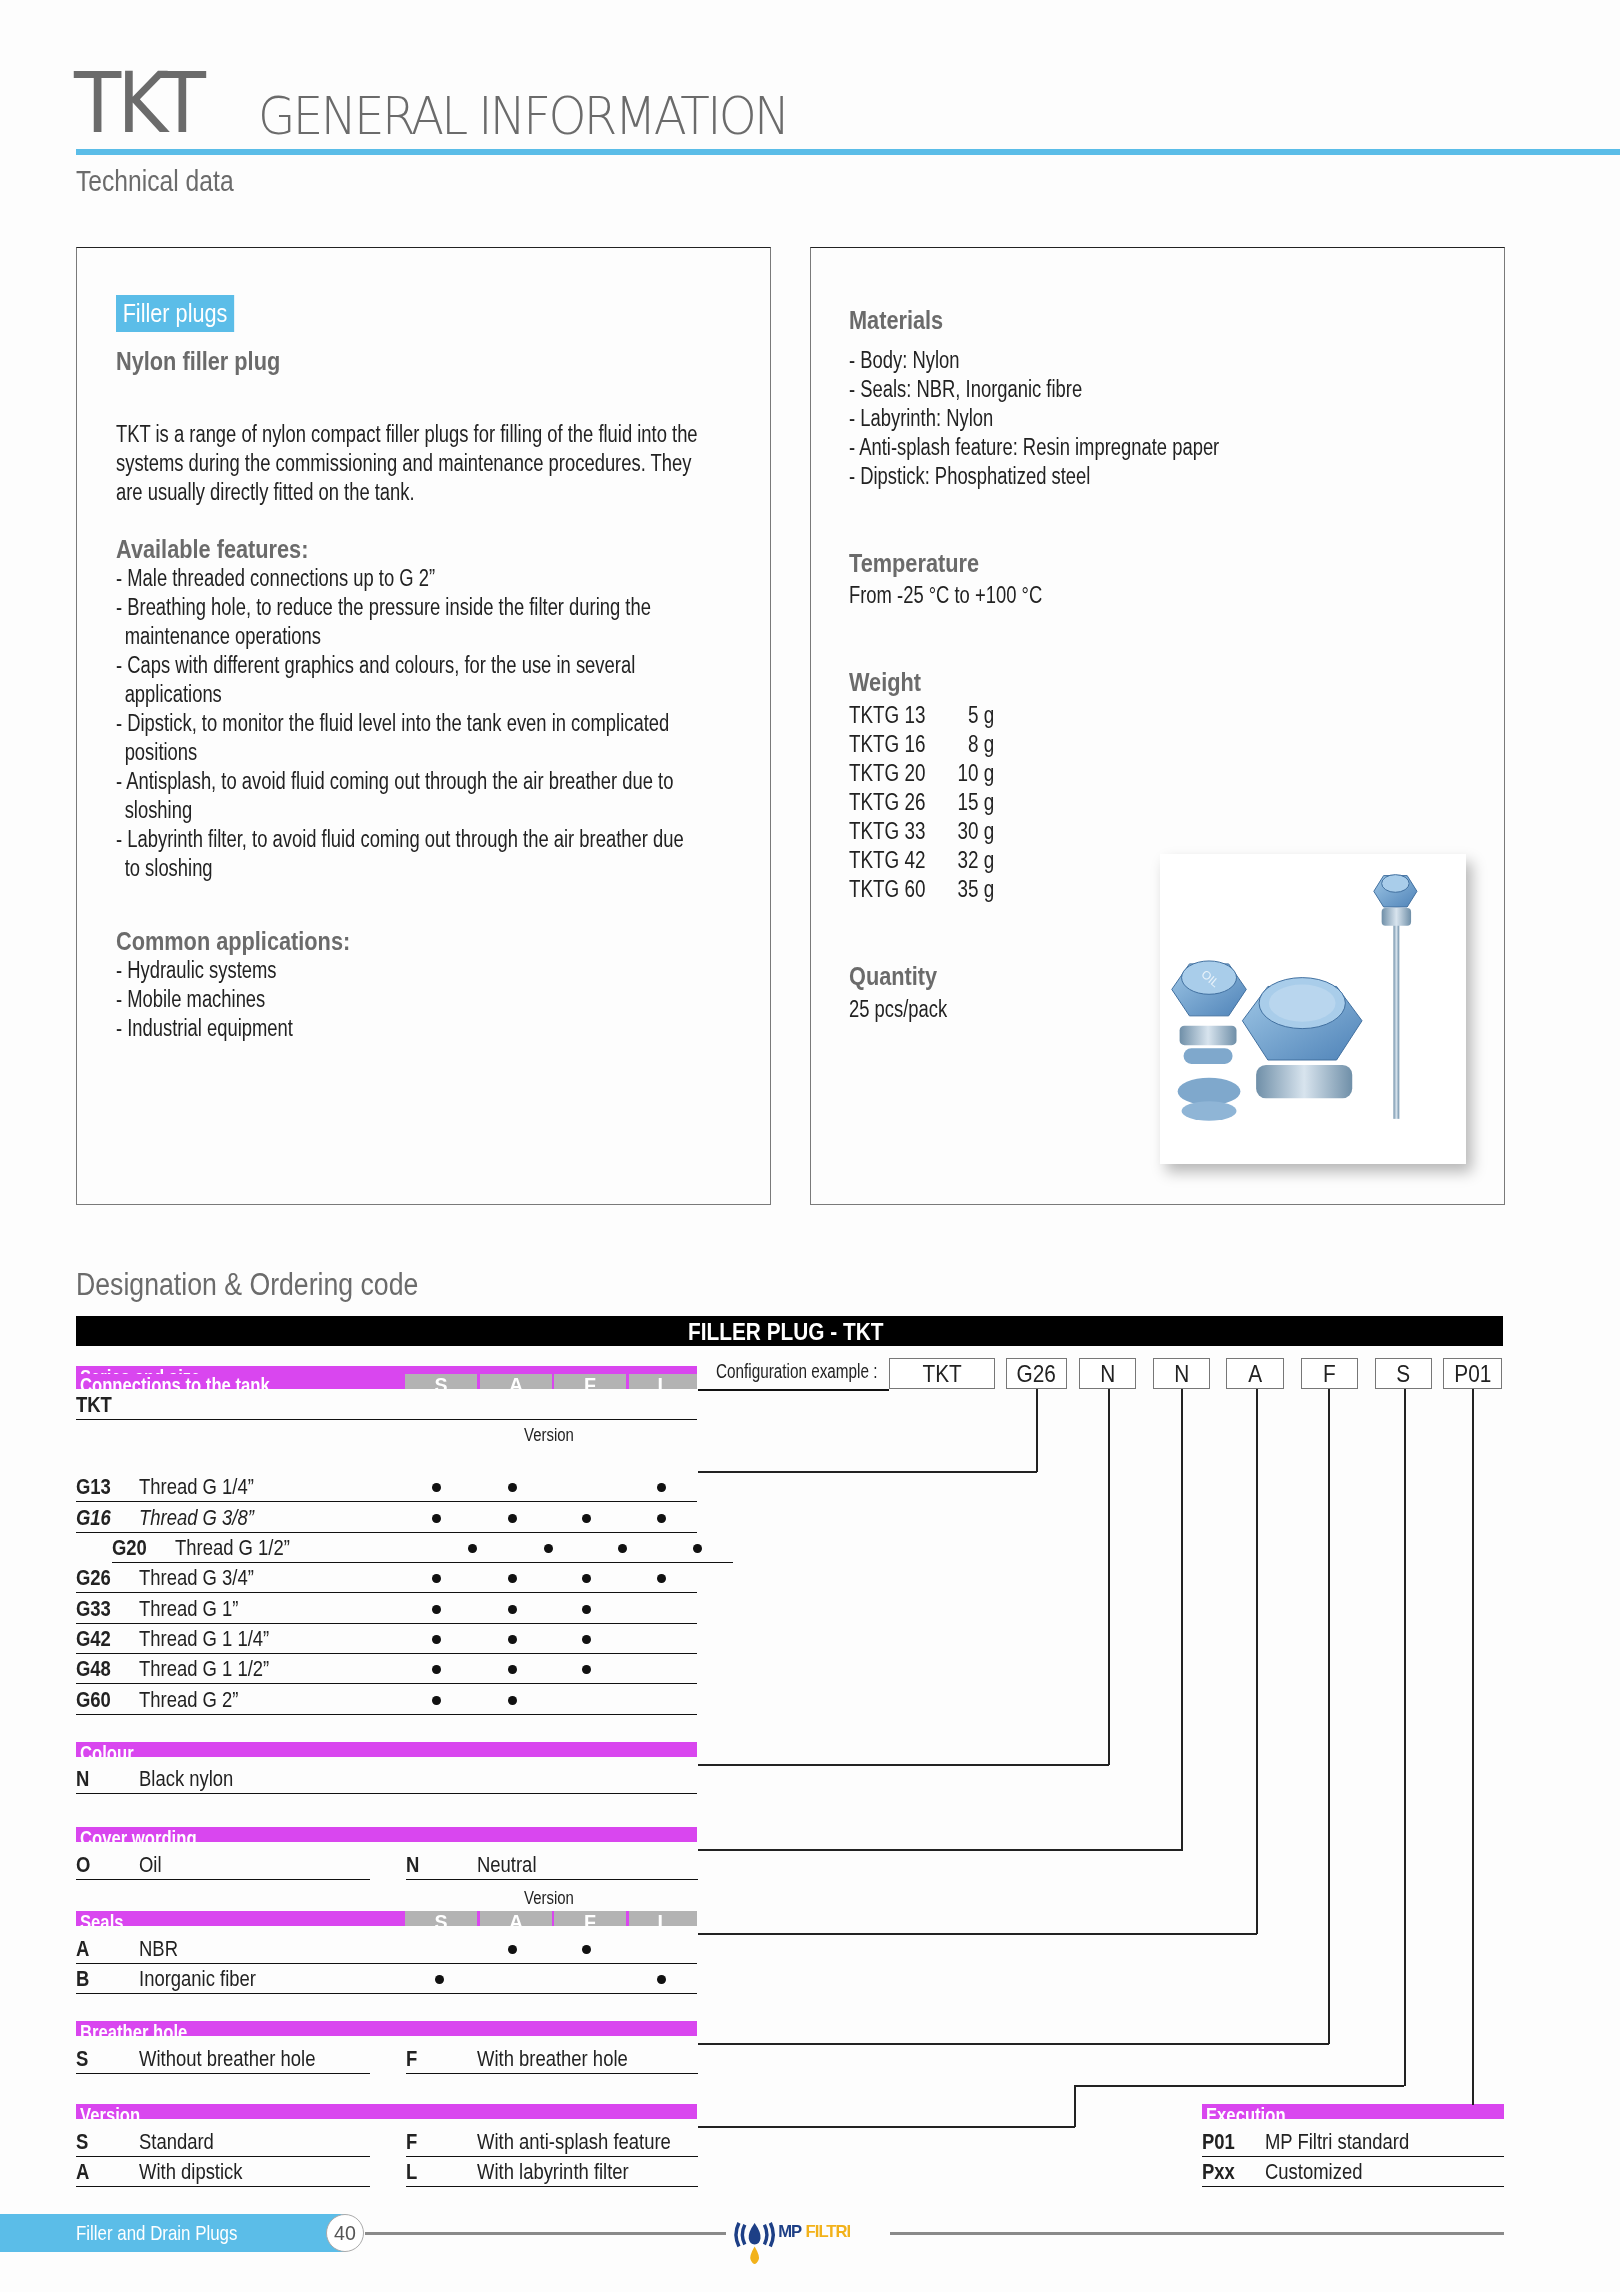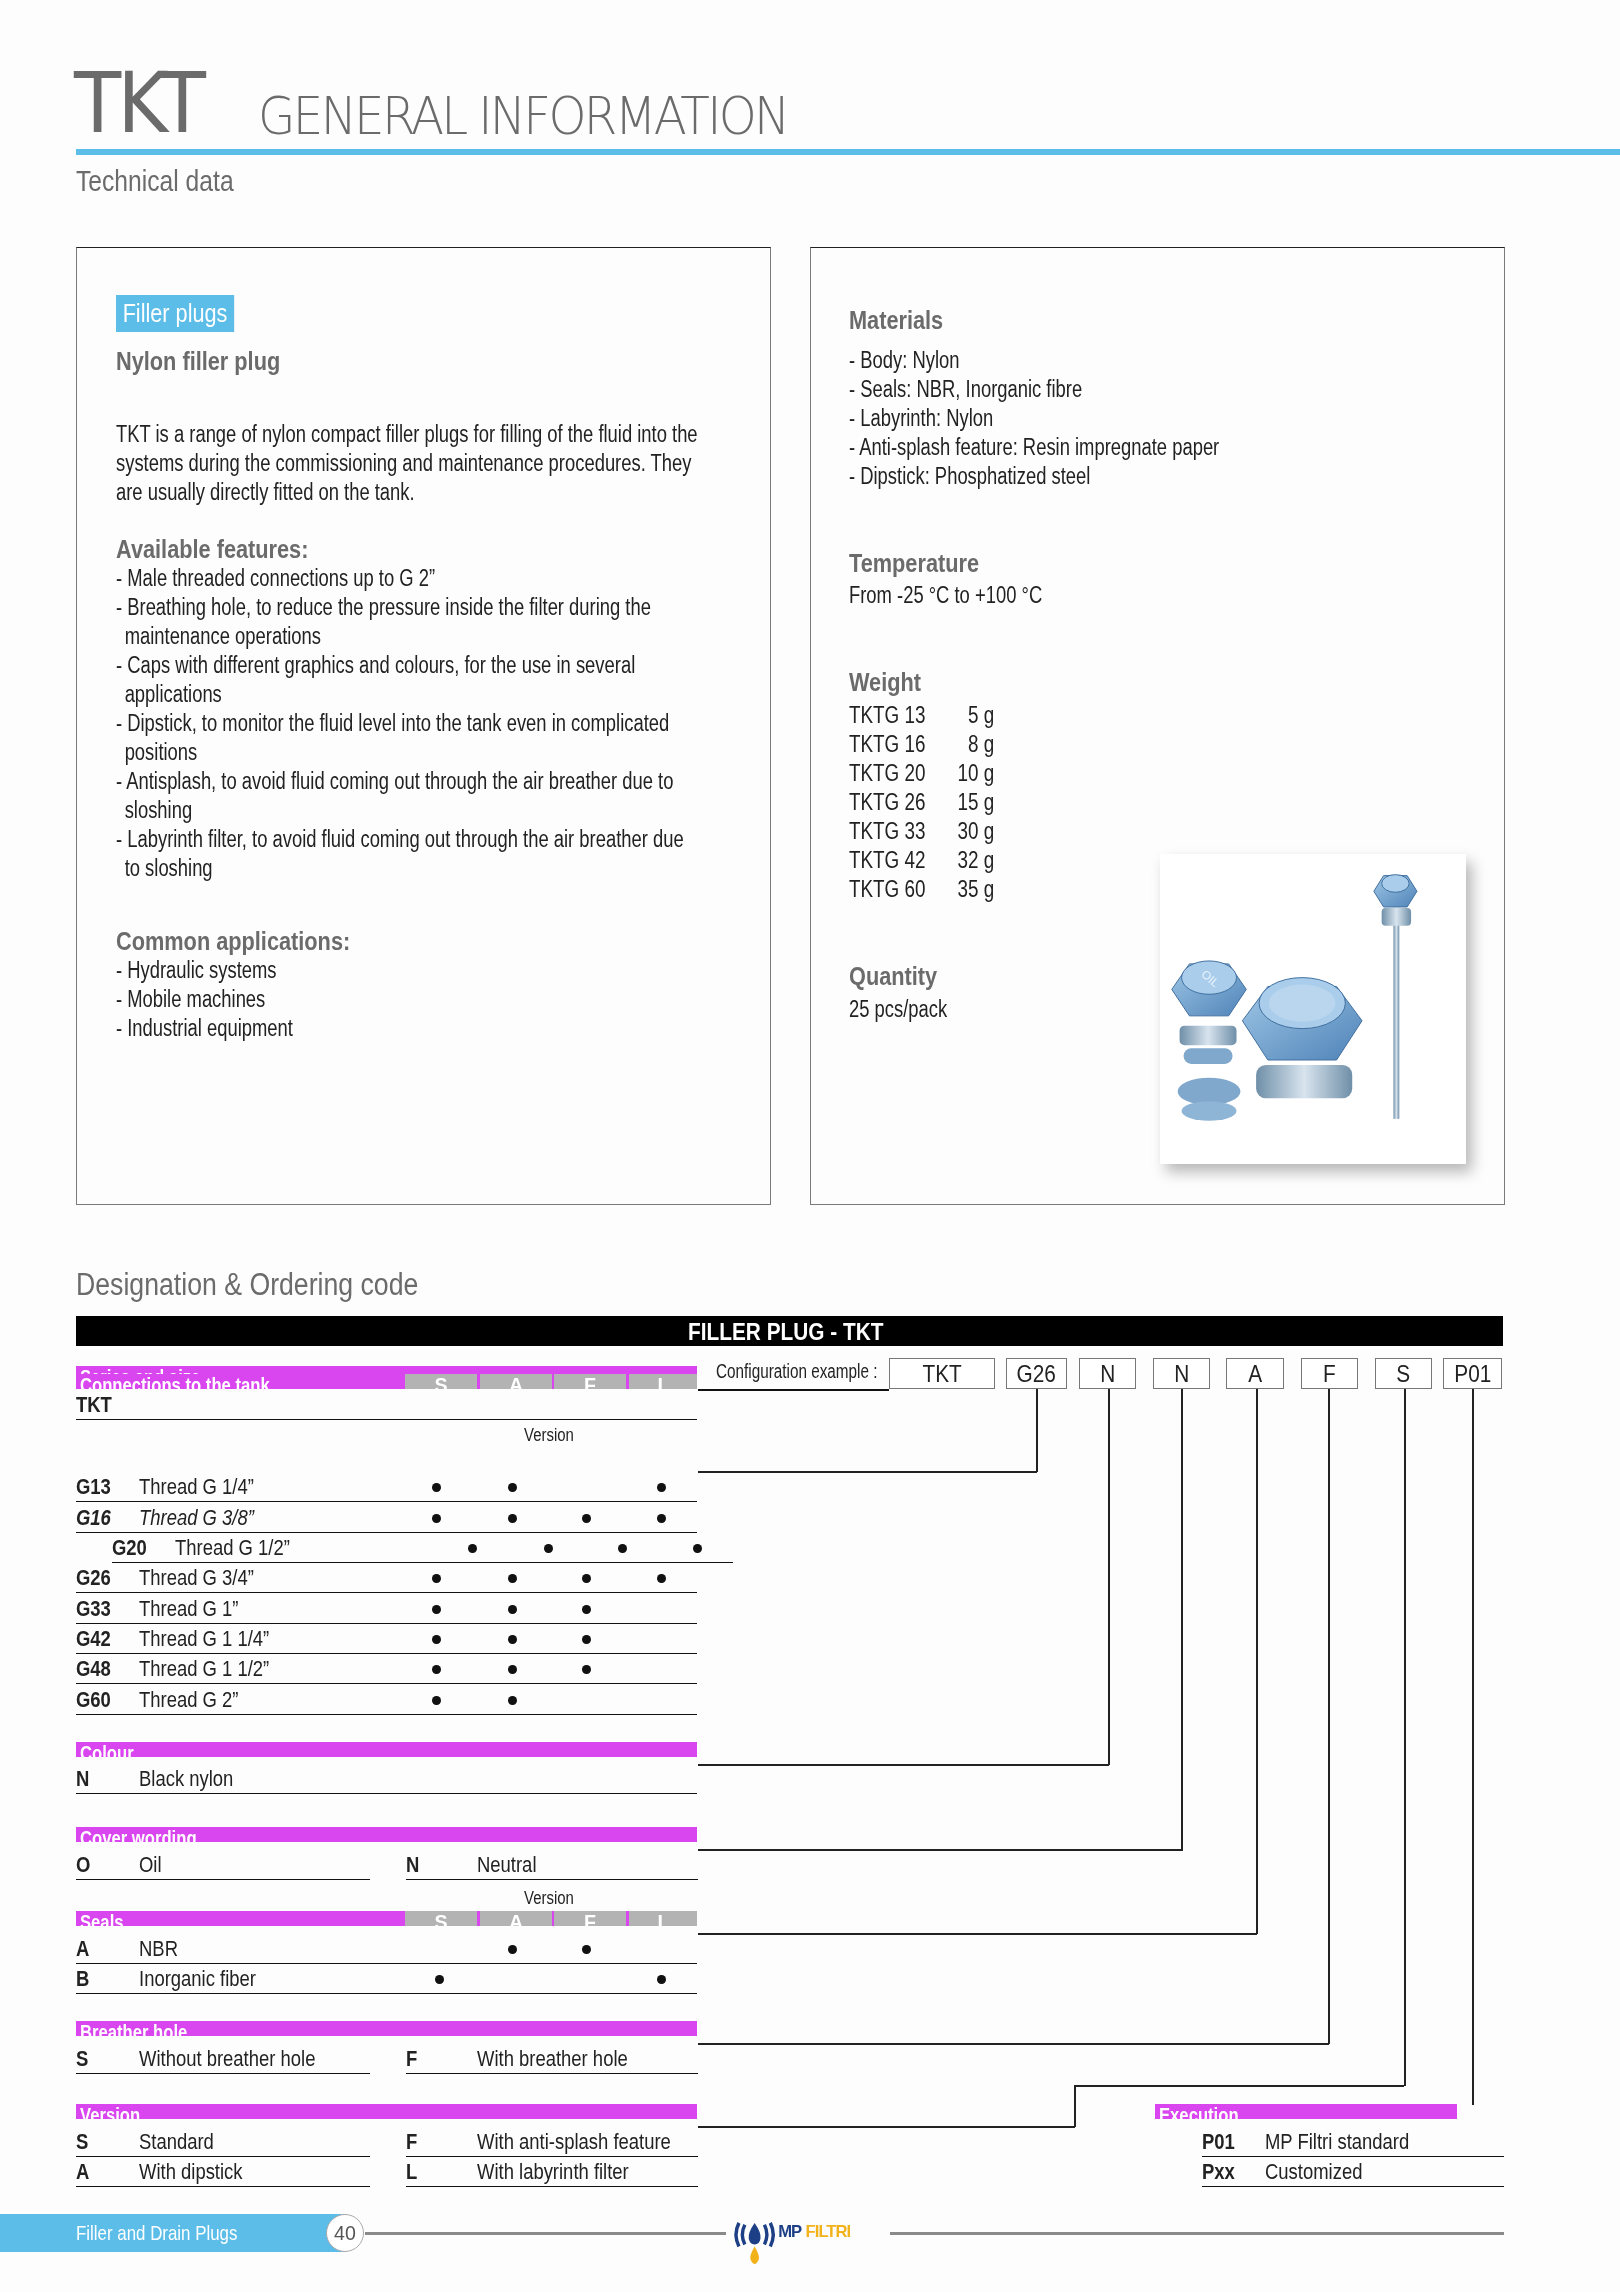--- a/index.html
+++ b/index.html
@@ -310,21 +310,21 @@
   </div>
 <div class="row" style="left:76px; top:2157px; width:294px;">
     <span class="code">A</span>
     <span class="desc">With dipstick</span>
   </div>
 <div class="row" style="left:406px; top:2157px; width:292px;">
     <span class="code">L</span>
     <span class="desc" style="left:71px">With labyrinth filter</span>
   </div>
 
-<div class="band" style="top:2104px; left:1155px; width:302px;"><span>Execution</span></div>
+<div class="band" style="top:2104px; left:1202px; width:302px;"><span>Execution</span></div>
 <div class="row" style="left:1202px; top:2127px; width:302px;">
     <span class="code">P01</span>
     <span class="desc">MP Filtri standard</span>
   </div>
 <div class="row" style="left:1202px; top:2157px; width:302px;">
     <span class="code">Pxx</span>
     <span class="desc">Customized</span>
   </div>
 
 <div class="abs cfg-label">Configuration example :</div>

